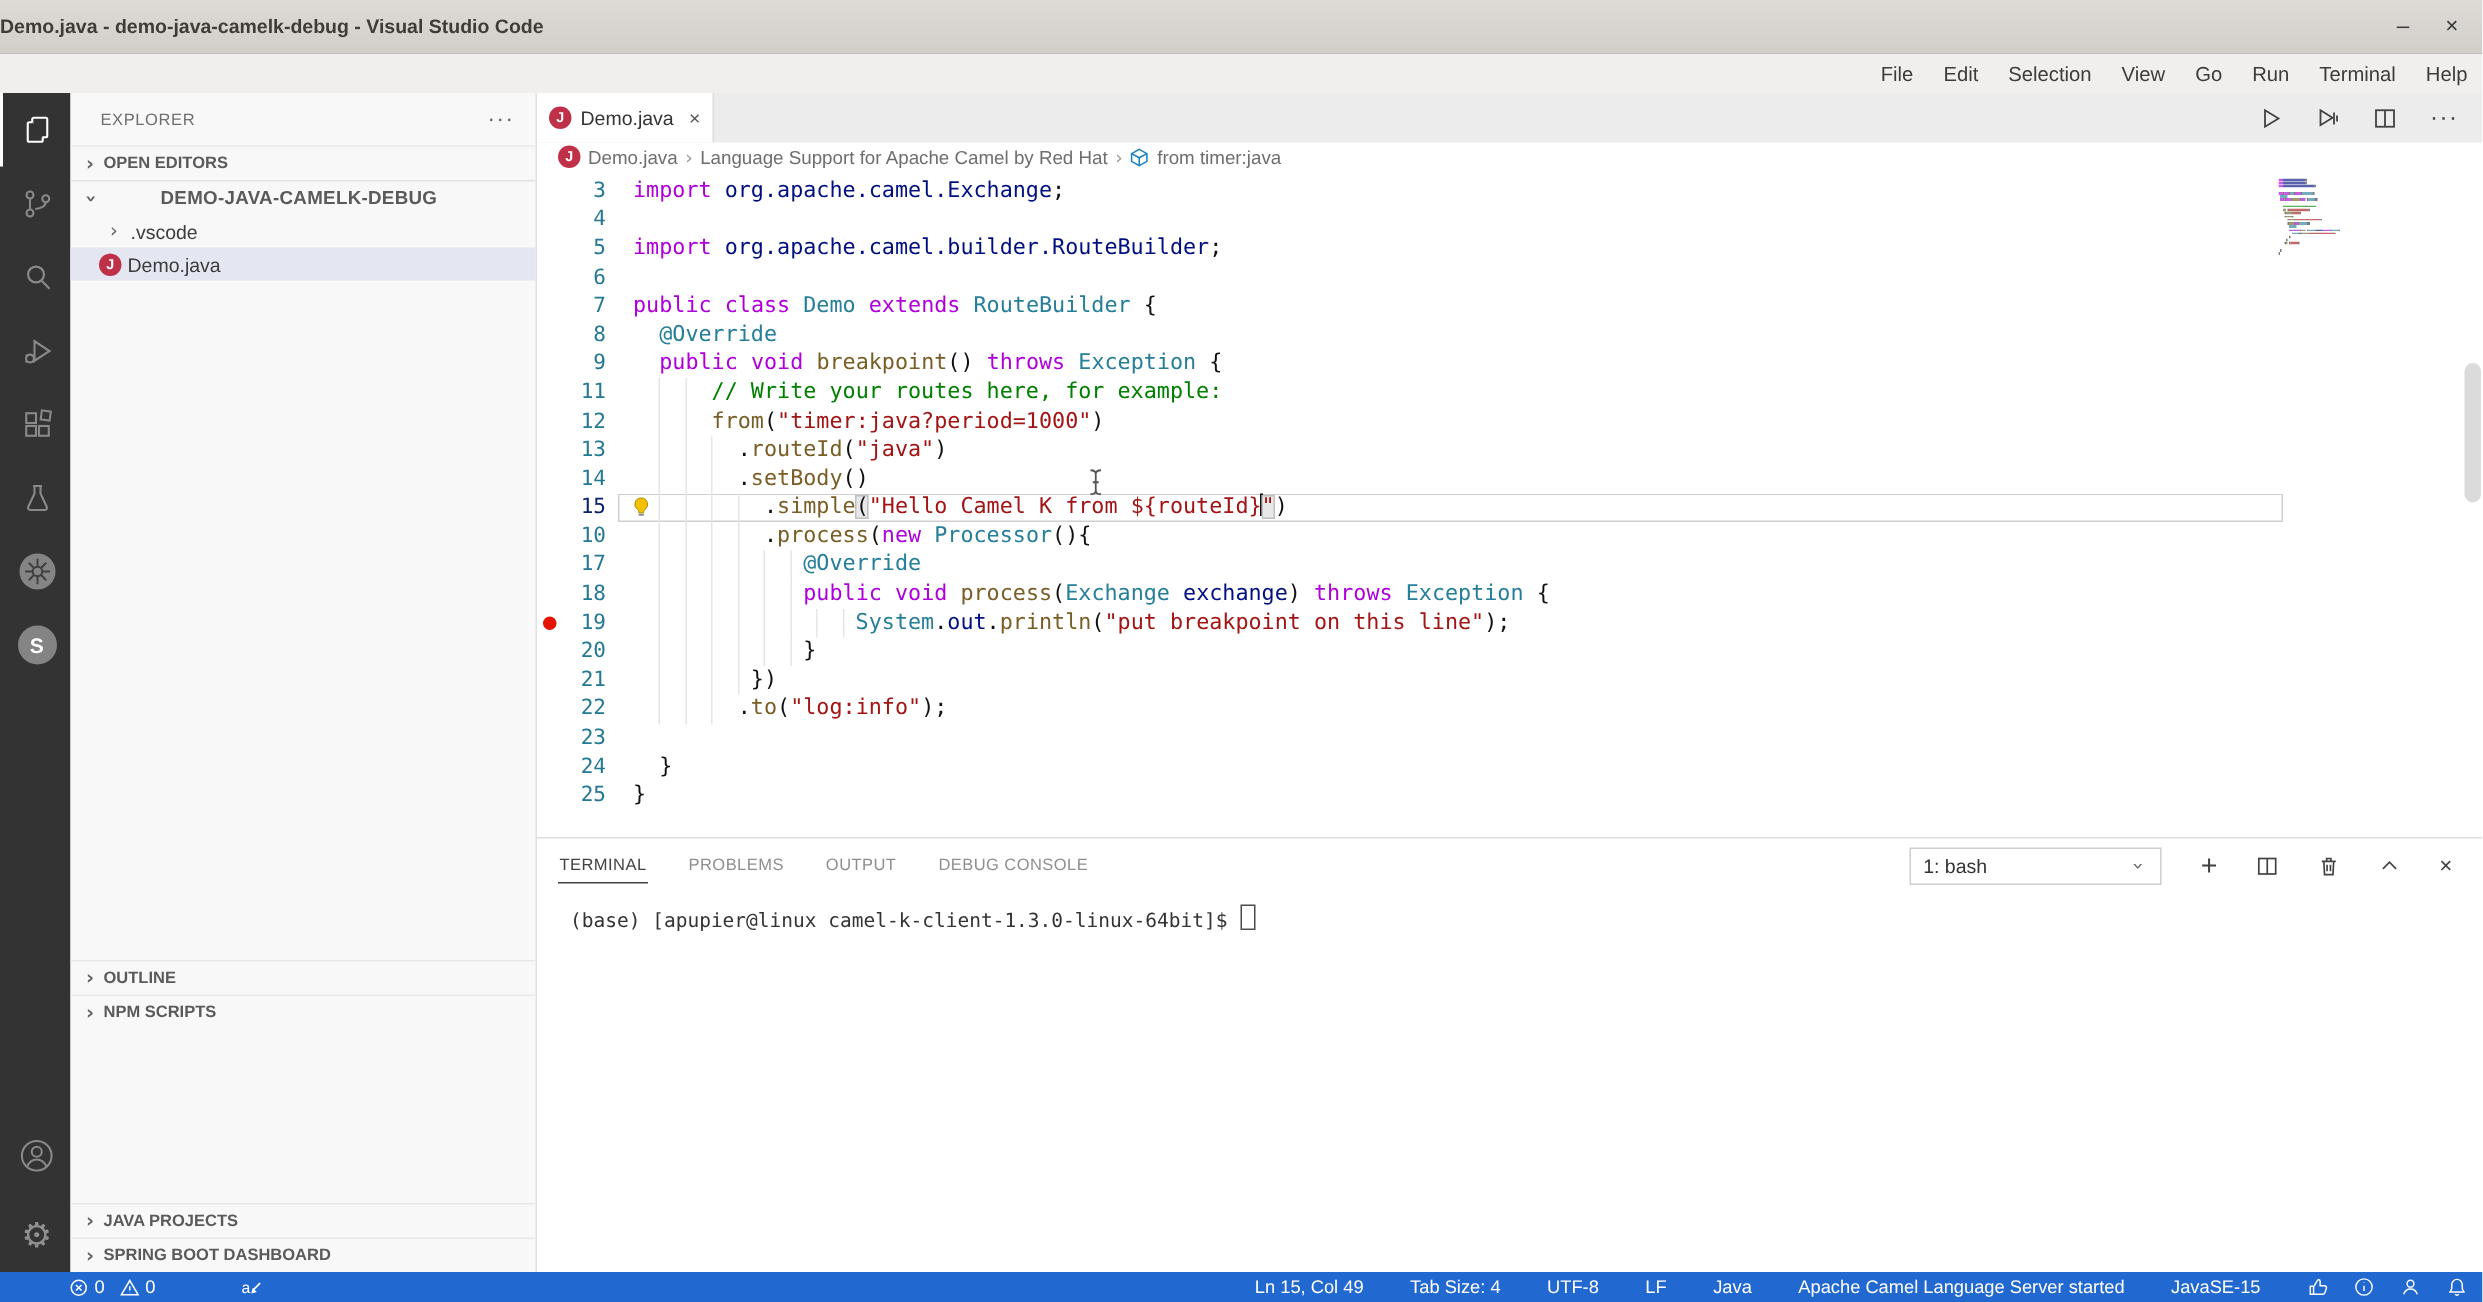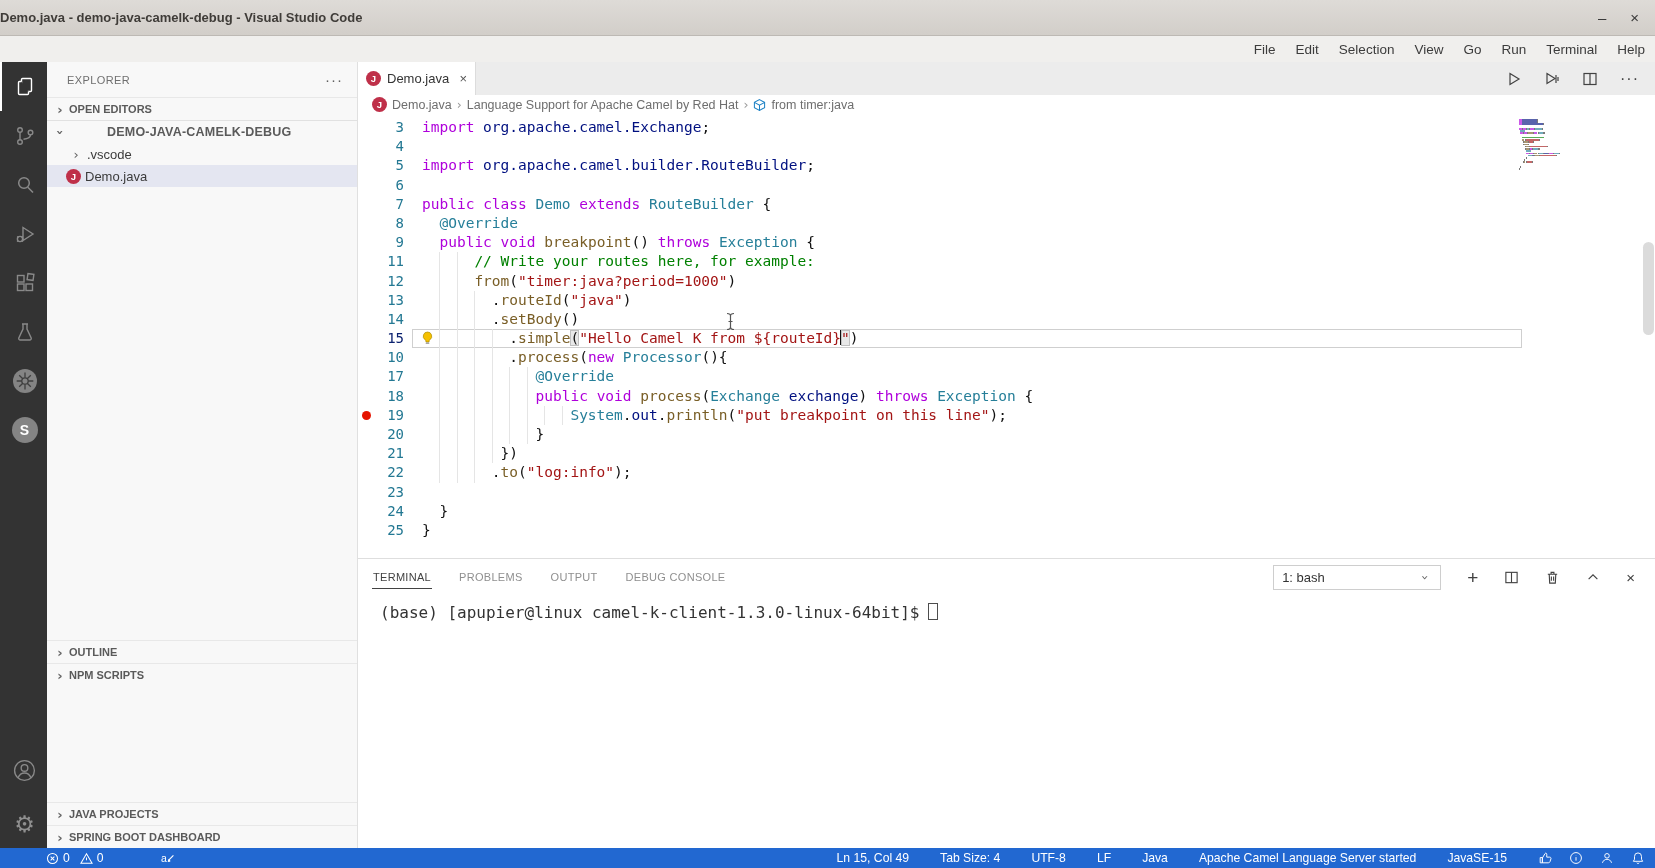--- a/index.html
+++ b/index.html
@@ -95,21 +95,21 @@
   .panel-tab{font-size:11px;letter-spacing:.3px;color:#8f8f8f;padding:6px 1px 5px;
              border-bottom:1px solid transparent;}
   .panel-tab.active{color:#424242;border-bottom-color:#424242;}
   .panel-actions{margin-left:auto;display:flex;align-items:center;gap:26px;}
   .term-select{width:168px;height:25px;border:1px solid #cecece;background:#fff;display:flex;
                align-items:center;padding:0 8px;box-sizing:border-box;font-size:13px;color:#333;}
   .term-select .chev{margin-left:auto;}
   .panel-actions svg{stroke:#424242;}
   .panel-actions .plus{font-size:19px;color:#424242;font-weight:400;line-height:1;}
   .panel-actions .close{font-size:15px;color:#424242;}
-  .terminal{padding:8px 12px 0 22px;font-family:"DejaVu Sans Mono",monospace;font-size:16px;
+  .terminal{padding:8px 12px 0 22px;font-family:"DejaVu Sans Mono",monospace;font-size:13px;
             color:#333;line-height:18px;}
   .t-cursor{display:inline-block;width:8px;height:15px;border:1.2px solid #4d4d4d;
             vertical-align:-2px;margin-left:9px;}
   
   .statusbar{height:20px;background:#2268d1;color:#fff;display:flex;align-items:center;
              font-size:12.2px;padding:0 10px 0 46px;}
   .sb-item{display:flex;align-items:center;gap:4px;margin-right:14px;}
   .sb-item svg{stroke:#fff;}
   .lang-ico{margin-left:42px;}
   .sb-right{margin-left:auto;display:flex;align-items:center;gap:17px;}

